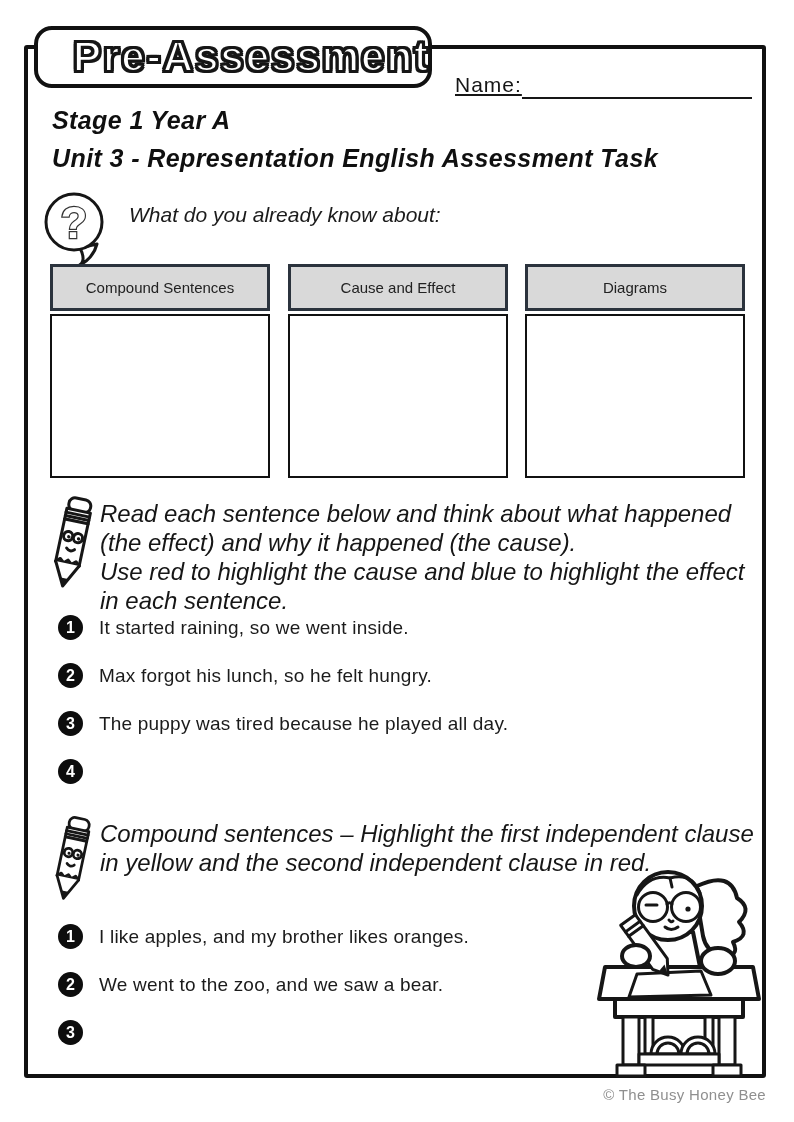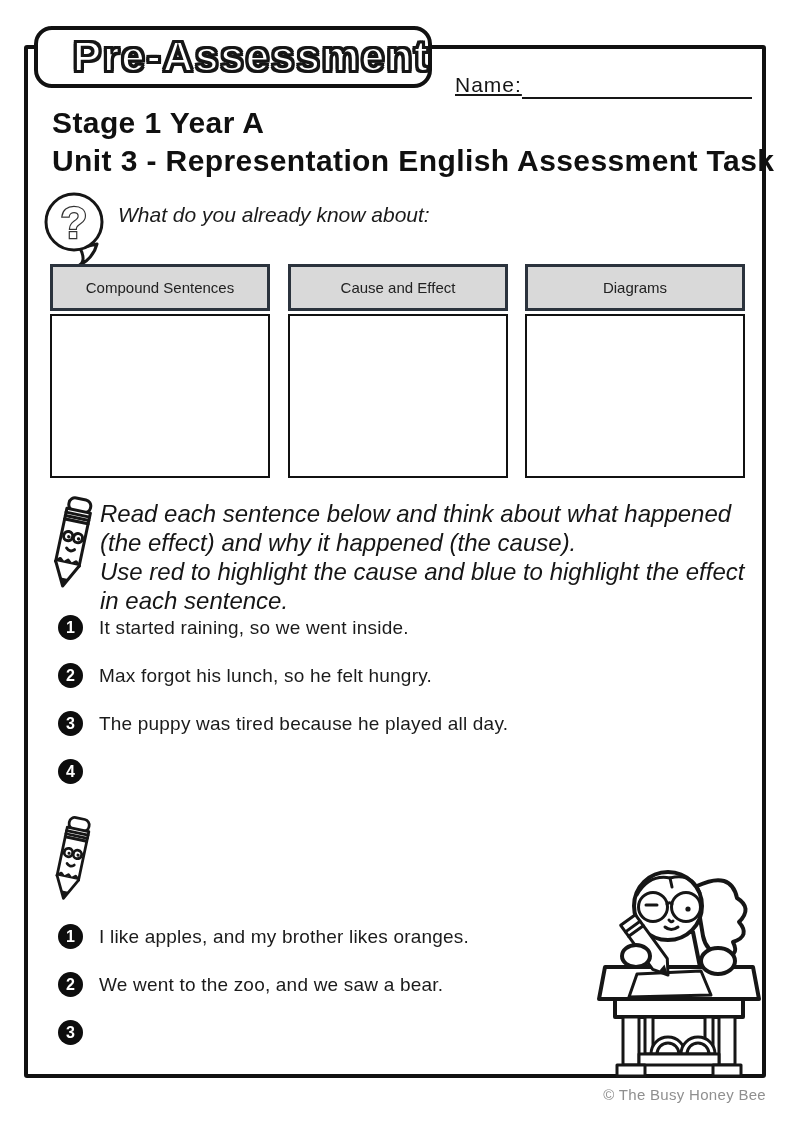--- a/index.html
+++ b/index.html
@@ -55,31 +55,32 @@
   .name-line {
     position: absolute;
     left: 522px; top: 73px;
     width: 230px; height: 24px;
     border-bottom: 2.5px solid #161616;
   }
   .heading {
     position: absolute;
     left: 52px;
     font-weight: bold;
-    font-size: 30px;
+    font-size: 25px;
     letter-spacing: 0.4px;
     color: #101010;
     white-space: nowrap;
+    font-style: italic;
   }
   .heading.stage { top: 106px; }
   .heading.unit  { top: 144px; }
   .q-bubble { position: absolute; left: 40px; top: 189px; }
   .prompt-text {
     position: absolute;
-    left: 118px; top: 203px;
+    left: 129px; top: 203px;
     font-size: 21px;
     font-style: italic;
     color: #1b1b1b;
   }
   .kn-box { position: absolute; top: 264px; width: 220px; }
   .kn-box.b0 { left: 50px; }
   .kn-box.b1 { left: 288px; }
   .kn-box.b2 { left: 525px; }
   .kn-head {
     height: 47px;
@@ -235,20 +236,23 @@
       <path class="sh" d="M16 70 L28 93 L40 70"></path>
       <path class="fl" d="M24.5 85 L28 93 L31.5 85 Z"></path>
       <circle class="sh" cx="23" cy="43" r="4.6" stroke-width="2.2"></circle>
       <circle class="sh" cx="33" cy="43" r="4.6" stroke-width="2.2"></circle>
       <circle class="fl" cx="23.8" cy="43.6" r="1.7"></circle>
       <circle class="fl" cx="33.8" cy="43.6" r="1.7"></circle>
       <path class="ln" d="M24 55 Q28 59 32 55" stroke-width="2.2"></path>
     </g>
   </svg>
 
+  <div class="instructions i2">
+    <p>Compound sentences – Highlight the first independent clause in yellow and the second independent clause in red.</p>
+  </div>
 
   <div class="num-list l2">
     <div class="num-item">
       <div class="num-badge">1</div>
       <div class="num-text">I like apples, and my brother likes oranges.</div>
     </div>
     <div class="num-item">
       <div class="num-badge">2</div>
       <div class="num-text">We went to the zoo, and we saw a bear.</div>
     </div>

